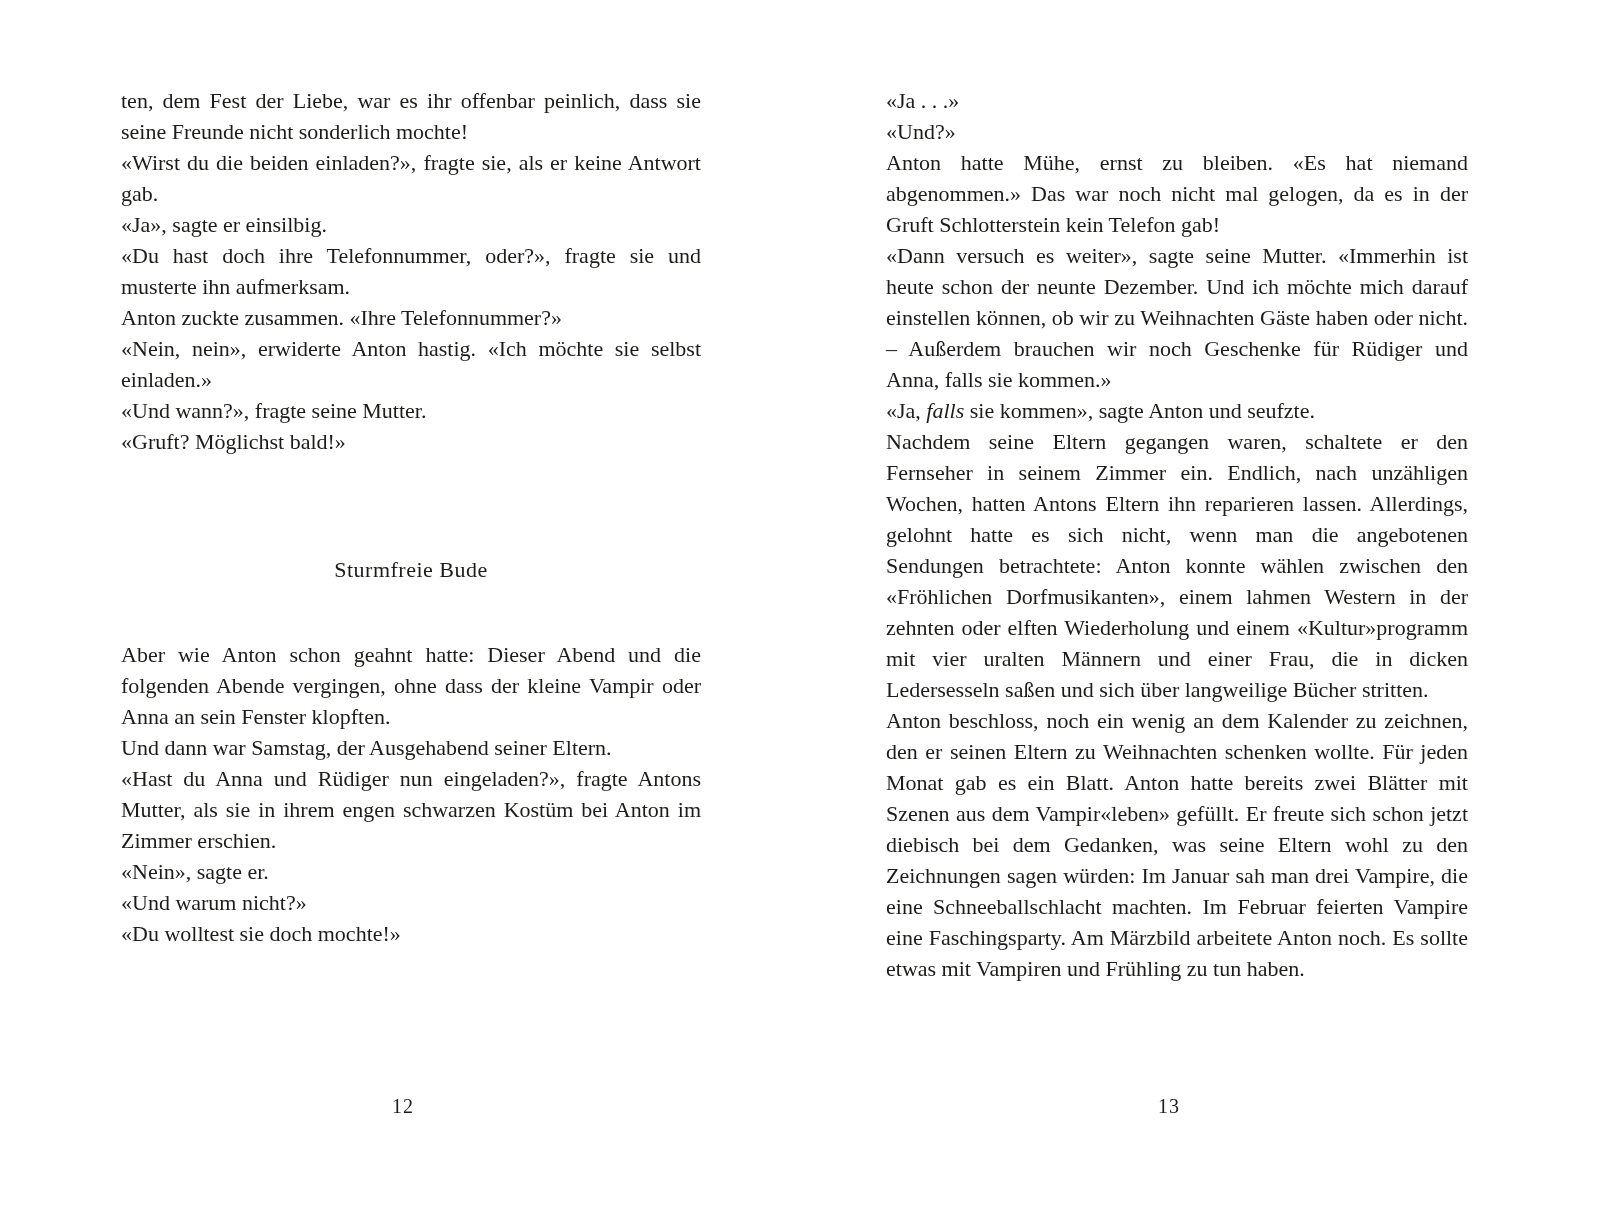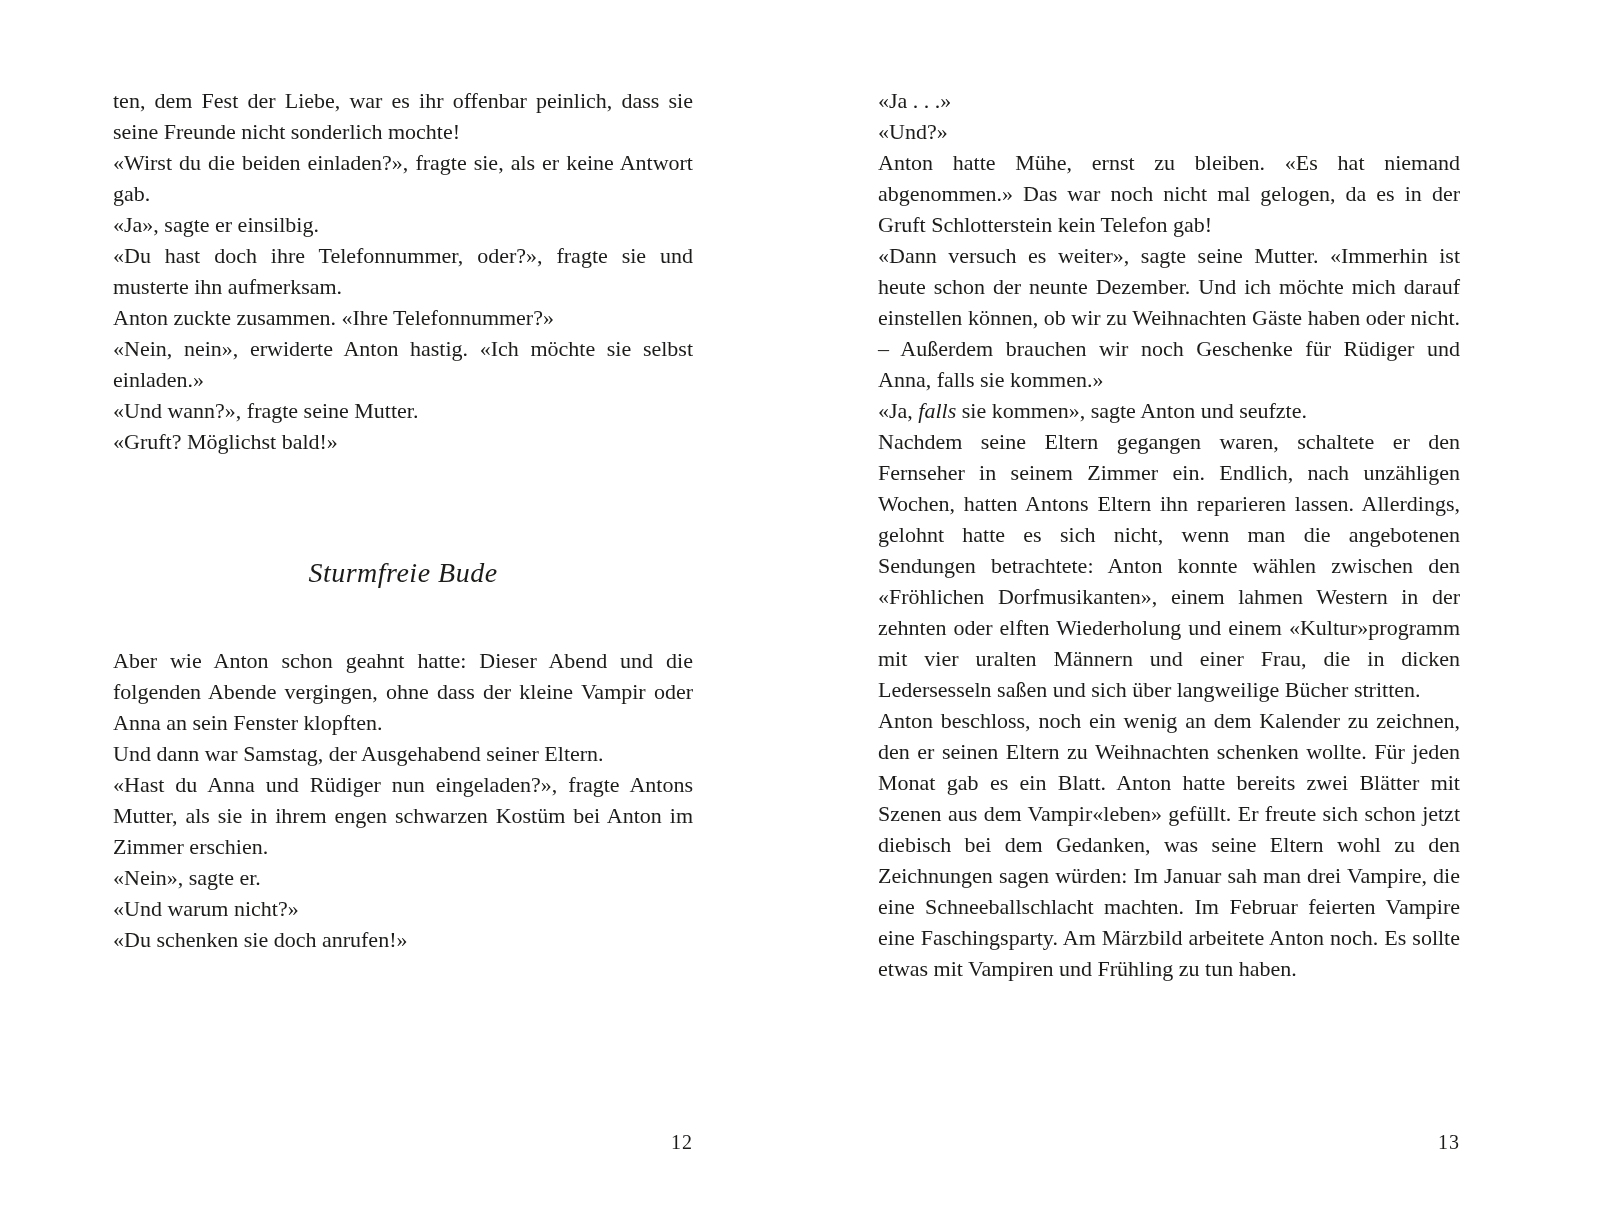--- a/index.html
+++ b/index.html
@@ -15,50 +15,50 @@
     color: #1c1c1a;
     overflow: hidden;
   }
   .spread {
     position: absolute;
     inset: 0;
   }
   .page {
     position: absolute;
     top: 85px;
+    margin-left: 8px;
   }
   .page.left  { left: 113px; width: 580px; }
   .page.right { left: 878px; width: 582px; }
 
   .text-block p {
     margin: 0;
     font-size: 22px;
     line-height: 31px;
     text-align: justify;
     hyphens: auto;
     -webkit-hyphens: auto;
   }
   .text-block p em {
     font-style: italic;
   }
 
   .chapter-title {
     margin: 100px 0 56px 0;
-    font-size: 28px;
+    font-size: 22px;
     font-weight: normal;
-    font-style: italic;
     text-align: center;
     letter-spacing: 0.5px;
   }
 
   .page-number {
     position: absolute;
-    top: 1131px;
+    top: 1095px;
     font-size: 20px;
-    text-align: right;
+    text-align: center;
     letter-spacing: 1px;
   }
   .page-number.left-num  { left: 113px; width: 580px; }
   .page-number.right-num { left: 878px; width: 582px; }
 </style>
 </head>
 <body>
 
 <div class="spread">
 
@@ -75,21 +75,21 @@
       </div>
 
     <h2 class="chapter-title">Sturmfreie Bude</h2>
 
     <div class="text-block">
         <p><span>Aber wie Anton schon geahnt hatte: Dieser Abend und die folgenden Abende vergingen, ohne dass der kleine Vampir oder Anna an sein Fenster klopften.</span></p>
         <p><span>Und dann war Samstag, der Ausgehabend seiner Eltern.</span></p>
         <p><span>«Hast du Anna und Rüdiger nun eingeladen?», fragte Antons Mutter, als sie in ihrem engen schwarzen Kostüm bei Anton im Zimmer erschien.</span></p>
         <p><span>«Nein», sagte er.</span></p>
         <p><span>«Und warum nicht?»</span></p>
-        <p><span>«Du schenken sie doch anrufen!»</span></p>
+        <p><span>«Du wolltest sie doch mochte!»</span></p>
       </div>
   </section>
 
   <div class="page-number left-num">12</div>
 
   <section class="page right" lang="de">
     <div class="text-block">
         <p><span>«Ja . . .»</span></p>
         <p><span>«Und?»</span></p>
         <p><span>Anton hatte Mühe, ernst zu bleiben. «Es hat niemand abgenommen.» Das war noch nicht mal gelogen, da es in der Gruft Schlotterstein kein Telefon gab!</span></p>

